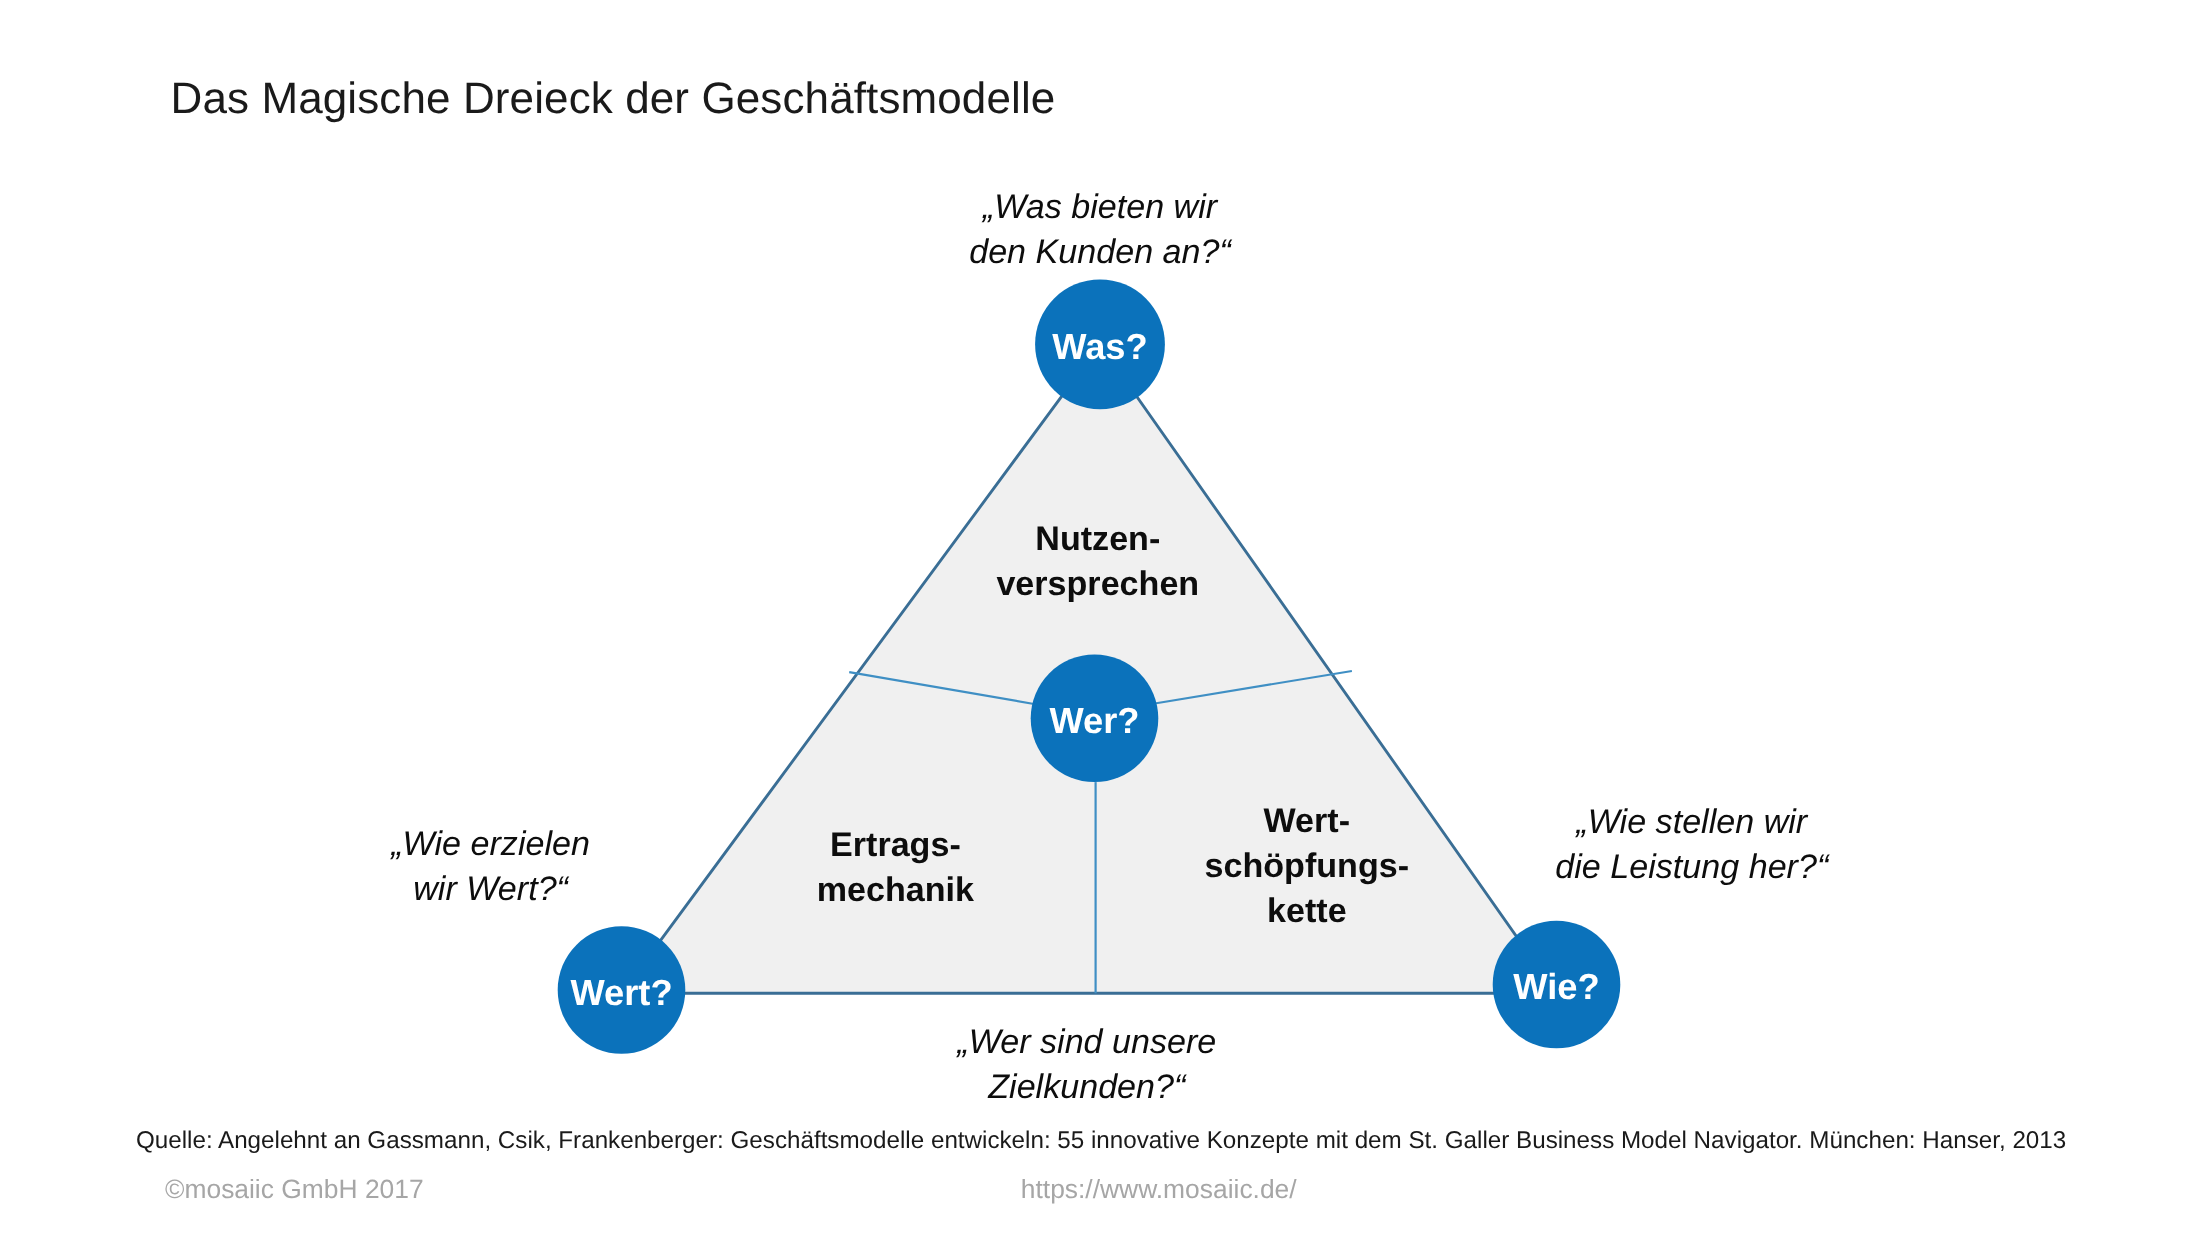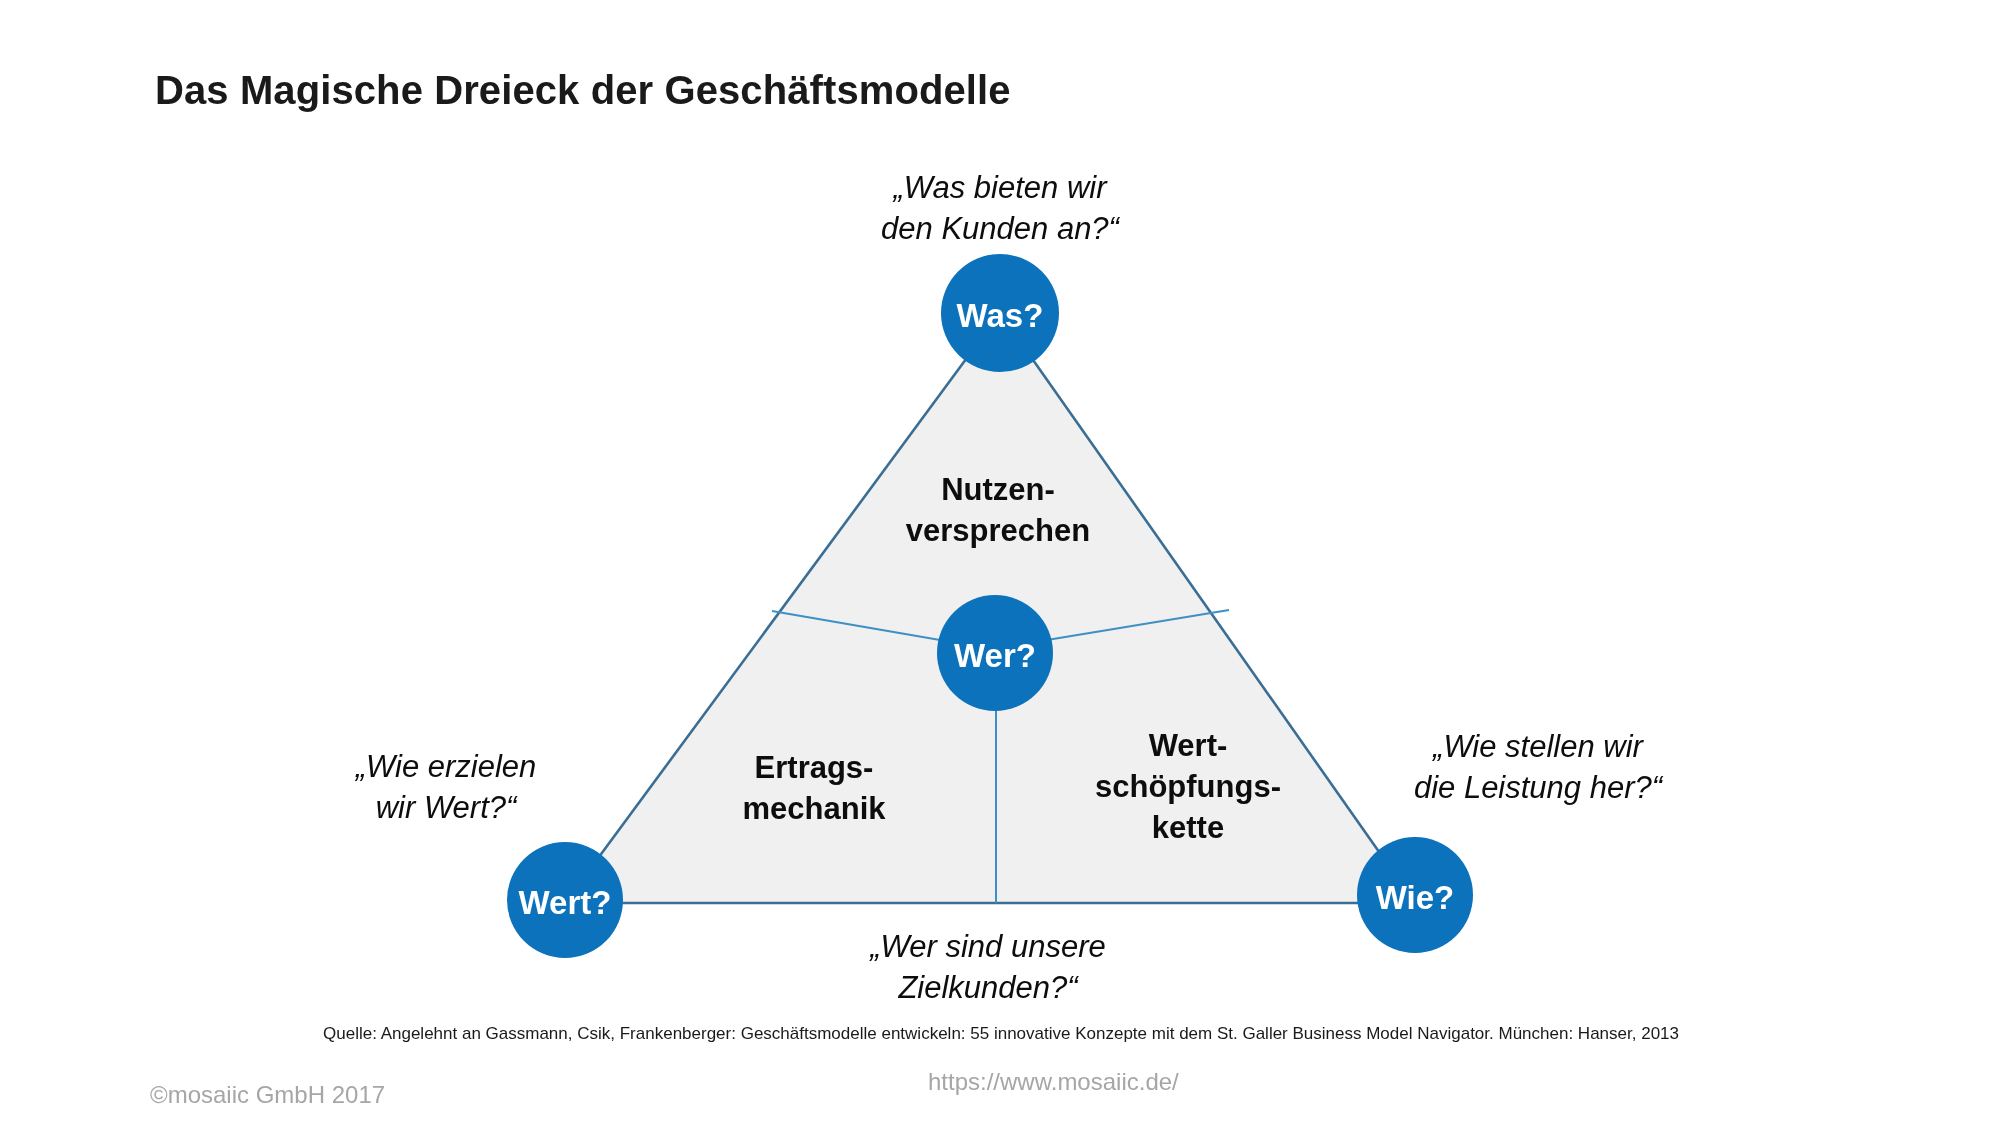--- a/index.html
+++ b/index.html
@@ -15,21 +15,21 @@
     font-family: "Liberation Sans", "DejaVu Sans", sans-serif;
     -webkit-font-smoothing: antialiased;
   }
 
   
   .page-title {
     position: absolute;
     left: 155px;
     top: 68px;
     font-size: 40px;
-    font-weight: 700;
+    font-weight: 400;
     color: #1a1a1a;
     letter-spacing: 0.1px;
     white-space: nowrap;
   }
 
   
   .diagram {
     position: absolute;
     left: 0;
     top: 0;
@@ -67,38 +67,38 @@
     text-anchor: middle;
   }
 
   
   .source-line {
     position: absolute;
     left: 0;
     top: 1024px;
     width: 2002px;
     text-align: center;
-    font-size: 17px;
+    font-size: 22px;
     font-weight: 400;
     color: #1a1a1a;
     white-space: nowrap;
   }
   .footer {
     position: absolute;
     left: 0;
     top: 1068px;
     width: 2002px;
     height: 40px;
     color: #a6a6a6;
     font-size: 24px;
   }
   .footer-copyright {
     position: absolute;
     left: 150px;
-    top: 13px;
+    top: 0;
     white-space: nowrap;
   }
   .footer-url {
     position: absolute;
     left: 928px;
     top: 0;
     white-space: nowrap;
   }
 </style>
 </head>

